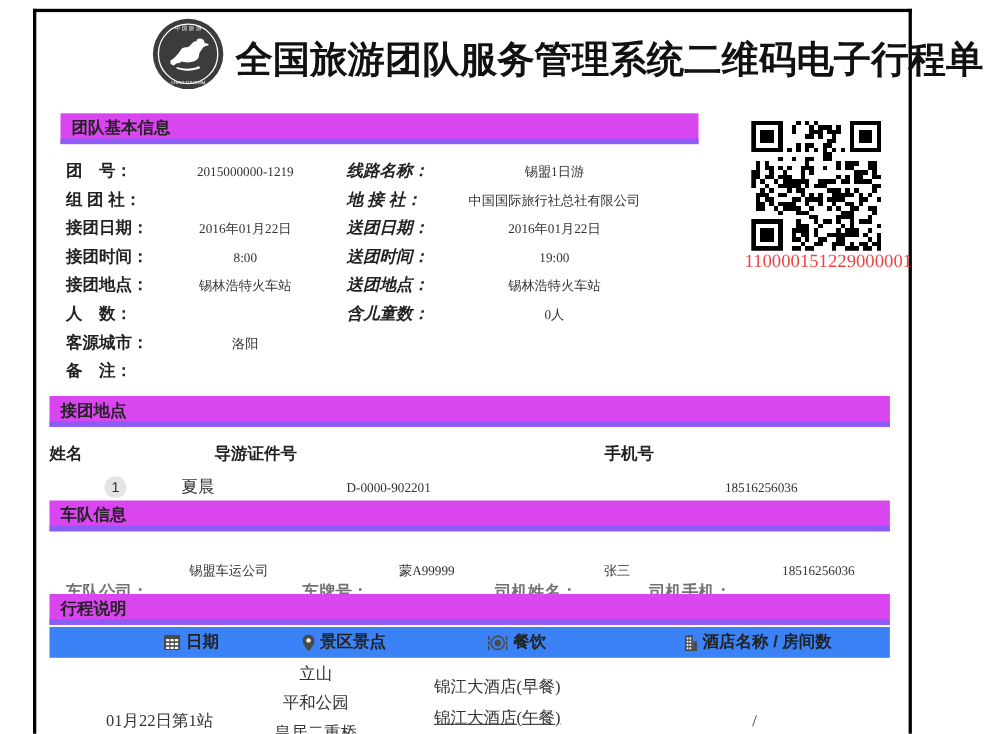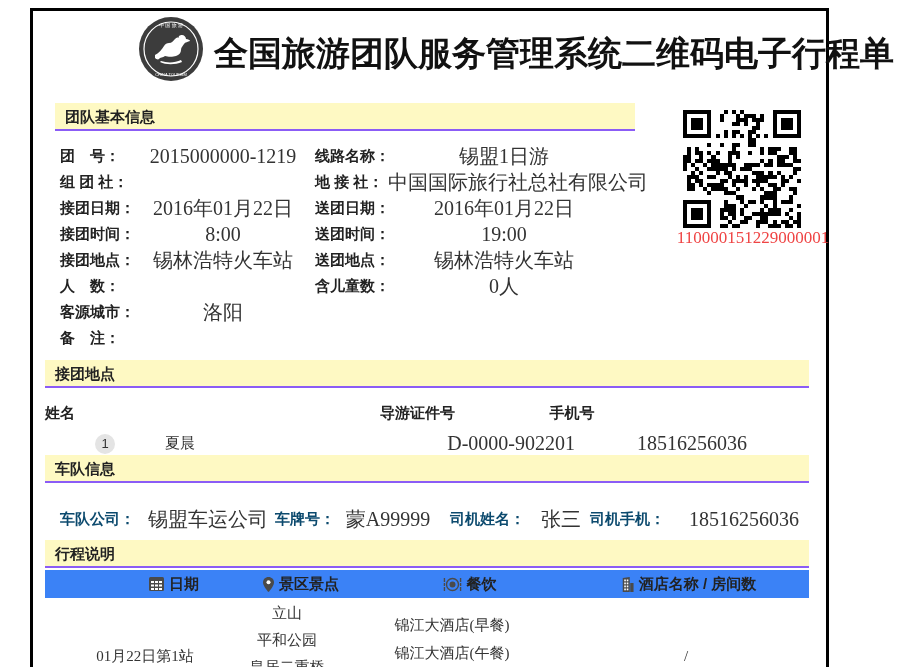--- a/index.html
+++ b/index.html
@@ -8,72 +8,72 @@
 
   .page { position:absolute; left:30px; top:8px; width:799px; height:700px;
           border:3px solid #000; border-bottom:none; background:#fff; }
 
   
   .logo { position:absolute; left:104px; top:4px; width:68px; height:68px; }
   .title { position:absolute; left:181px; top:20px; font-size:34px; font-weight:bold;
            color:#111; white-space:nowrap; letter-spacing:0px; }
 
   
-  .sec { position:absolute; height:28px; background:#fef9c3; border-bottom:2px solid #8b5cf6;
+  .sec { position:absolute; height:28px; background:#d946ef; border-bottom:5px solid #8b5cf6;
          line-height:27px; font-weight:bold; font-size:15px; padding-left:10px; color:#222;
          white-space:nowrap; }
   .sec-basic { left:22px; top:92px;  width:580px; }
   .sec-guide { left:12px; top:349px; width:764px; }
   .sec-fleet { left:12px; top:444px; width:764px; }
   .sec-itin  { left:12px; top:529px; width:764px; }
 
   
   .binfo { position:absolute; left:0; top:132px; width:650px; }
   .brow  { position:relative; height:26px; line-height:26px; font-size:15px; white-space:nowrap;padding-left:44px; }
   .brow .l1 { position:absolute; left:27px;  font-weight:bold; color:#222; }
   .brow .v1 { position:absolute; left:95px;  width:190px; text-align:center; }
-  .brow .l2 { position:absolute; left:282px; font-weight:bold; color:#222; }
+  .brow .l2 { position:absolute; left:282px; font-weight:bold; color:#222;font-style:italic; }
   .brow .v2 { position:absolute; left:355px; width:232px; text-align:center; }
-  .serif { font-family:"Liberation Serif","DejaVu Serif",serif; font-size:20px; color:#333; }
+  .serif { font-family:"Liberation Serif","DejaVu Serif",serif; font-size:12px; color:#333; }
 
   
   .qr    { position:absolute; left:650px; top:99px; width:118px; height:118px; }
   .qrnum { position:absolute; left:642px; top:217px; width:156px; text-align:center;
            font-family:"Liberation Serif","DejaVu Serif",serif; font-size:17px; color:#ef4444;
            white-space:nowrap; }
 
   
   .gtable { position:absolute; left:12px; top:389px; width:764px; font-size:15px; }
   .grow { display:flex; height:26px; line-height:26px; }
   .grow.head { font-weight:bold; color:#222; }
   .gc1 { width:120px; text-align:center; }
   .gc2 { width:150px; text-align:left; }
-  .gc3 { width:260px; text-align:right; }
+  .gc3 { width:260px; text-align:left; }
   .gc4 { width:234px; text-align:center; }
   .grow.data { height:30px; line-height:30px; margin-top:2px; }
   .badge { display:inline-block; width:20px; height:20px; border-radius:50%; background:#e4e4e4;
            line-height:20px; text-align:center; font-size:13px; color:#333; vertical-align:middle; }
 
   
   .frow { position:absolute; left:12px; top:495px; width:764px; height:26px; line-height:26px;
           font-size:15px; white-space:nowrap; }
-  .frow .flbl { position:absolute; font-weight:bold; color:#0c4a6e; }
+  .frow .flbl { position:absolute; font-weight:bold; color:#737373;margin-top:20px; }
   .frow .fval { position:absolute; transform:translateX(-50%); }
   .f-l1 { left:15px; }  .f-v1 { left:163px; }
   .f-l2 { left:230px; } .f-v2 { left:343px; }
   .f-l3 { left:405px; } .f-v3 { left:516px; }
   .f-l4 { left:545px; } .f-v4 { left:699px; }
 
   
   .ithead { position:absolute; left:12px; top:559px; width:764px; height:28px; background:#3b82f6; }
   .itcol  { position:absolute; top:0; height:28px; line-height:28px; transform:translateX(-50%);
             font-weight:bold; font-size:15px; color:#222; white-space:nowrap; display:flex;
             align-items:center; gap:5px; }
   .itcol svg { display:block; }
-  .it-c1 { left:129px; } .it-c2 { left:256px; } .it-c3 { left:425px; } .it-c4 { left:643px; }
+  .it-c1 { left:129px; } .it-c2 { left:268px; } .it-c3 { left:425px; } .it-c4 { left:643px; }
 
   .itcell { position:absolute; transform:translateX(-50%); white-space:nowrap;
             font-family:"Liberation Serif","DejaVu Serif",serif; font-size:15px; color:#333;
             height:20px; line-height:20px; }
 </style>
 </head>
 <body>
 
 <div class="page">
 
@@ -596,16 +596,16 @@
         </svg>
       <span>酒店名称 / 房间数</span>
     </span>
   </div>
 
   <span class="itcell" style="left:112px; top:635px;">01月22日第1站</span>
   <span class="itcell" style="left:254px; top:592px;">立山</span>
   <span class="itcell" style="left:254px; top:619px;">平和公园</span>
   <span class="itcell" style="left:254px; top:646px;">皇居二重桥</span>
   <span class="itcell" style="left:419px; top:604px;">锦江大酒店(早餐)</span>
-  <span class="itcell" style="left:419px; top:632px;">锦江大酒店(午餐)</span>
+  <span class="itcell" style="left:419px; top:632px;text-decoration:underline;">锦江大酒店(午餐)</span>
   <span class="itcell" style="left:653px; top:635px;">/</span>
 
 </div>
 
 </body></html>

